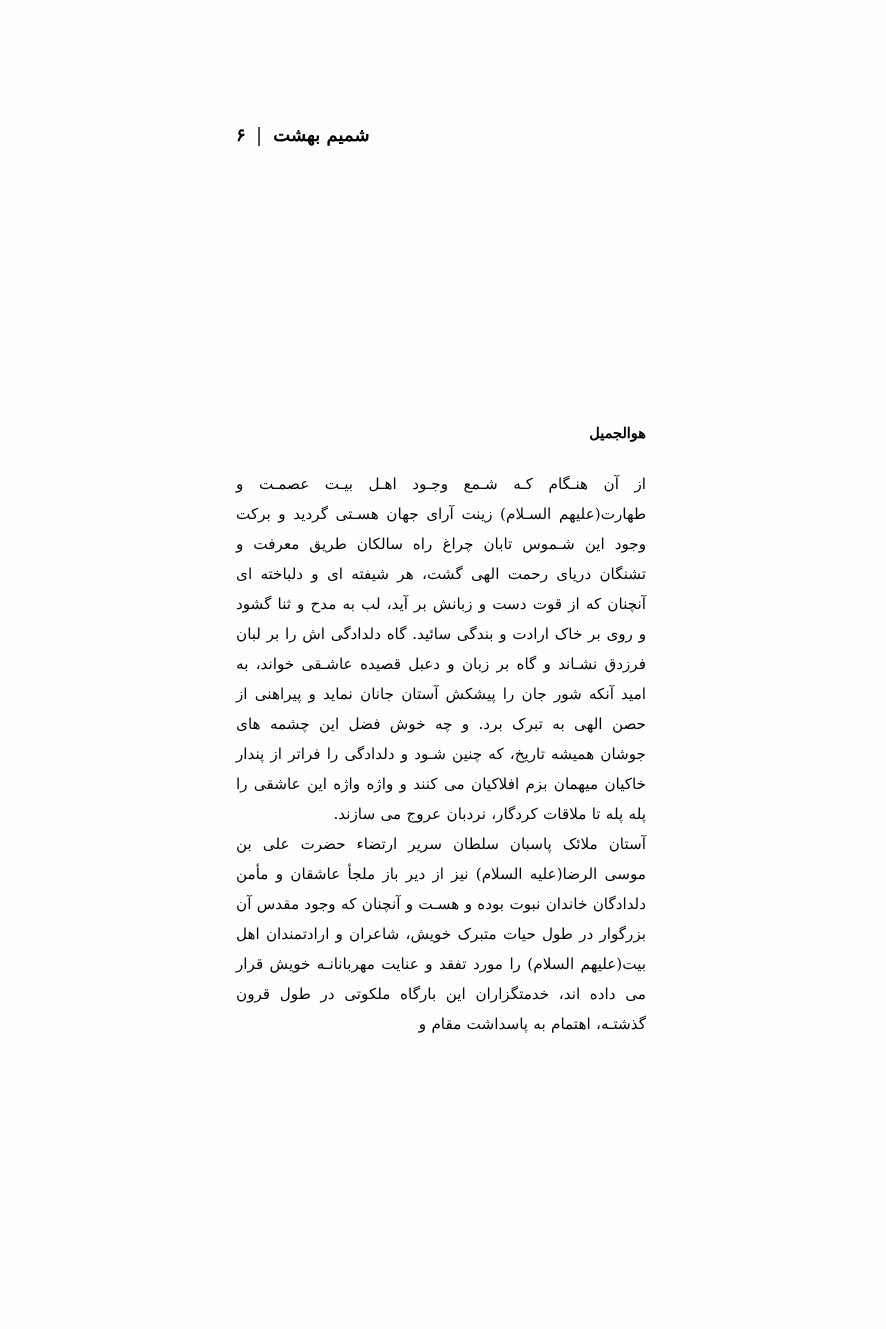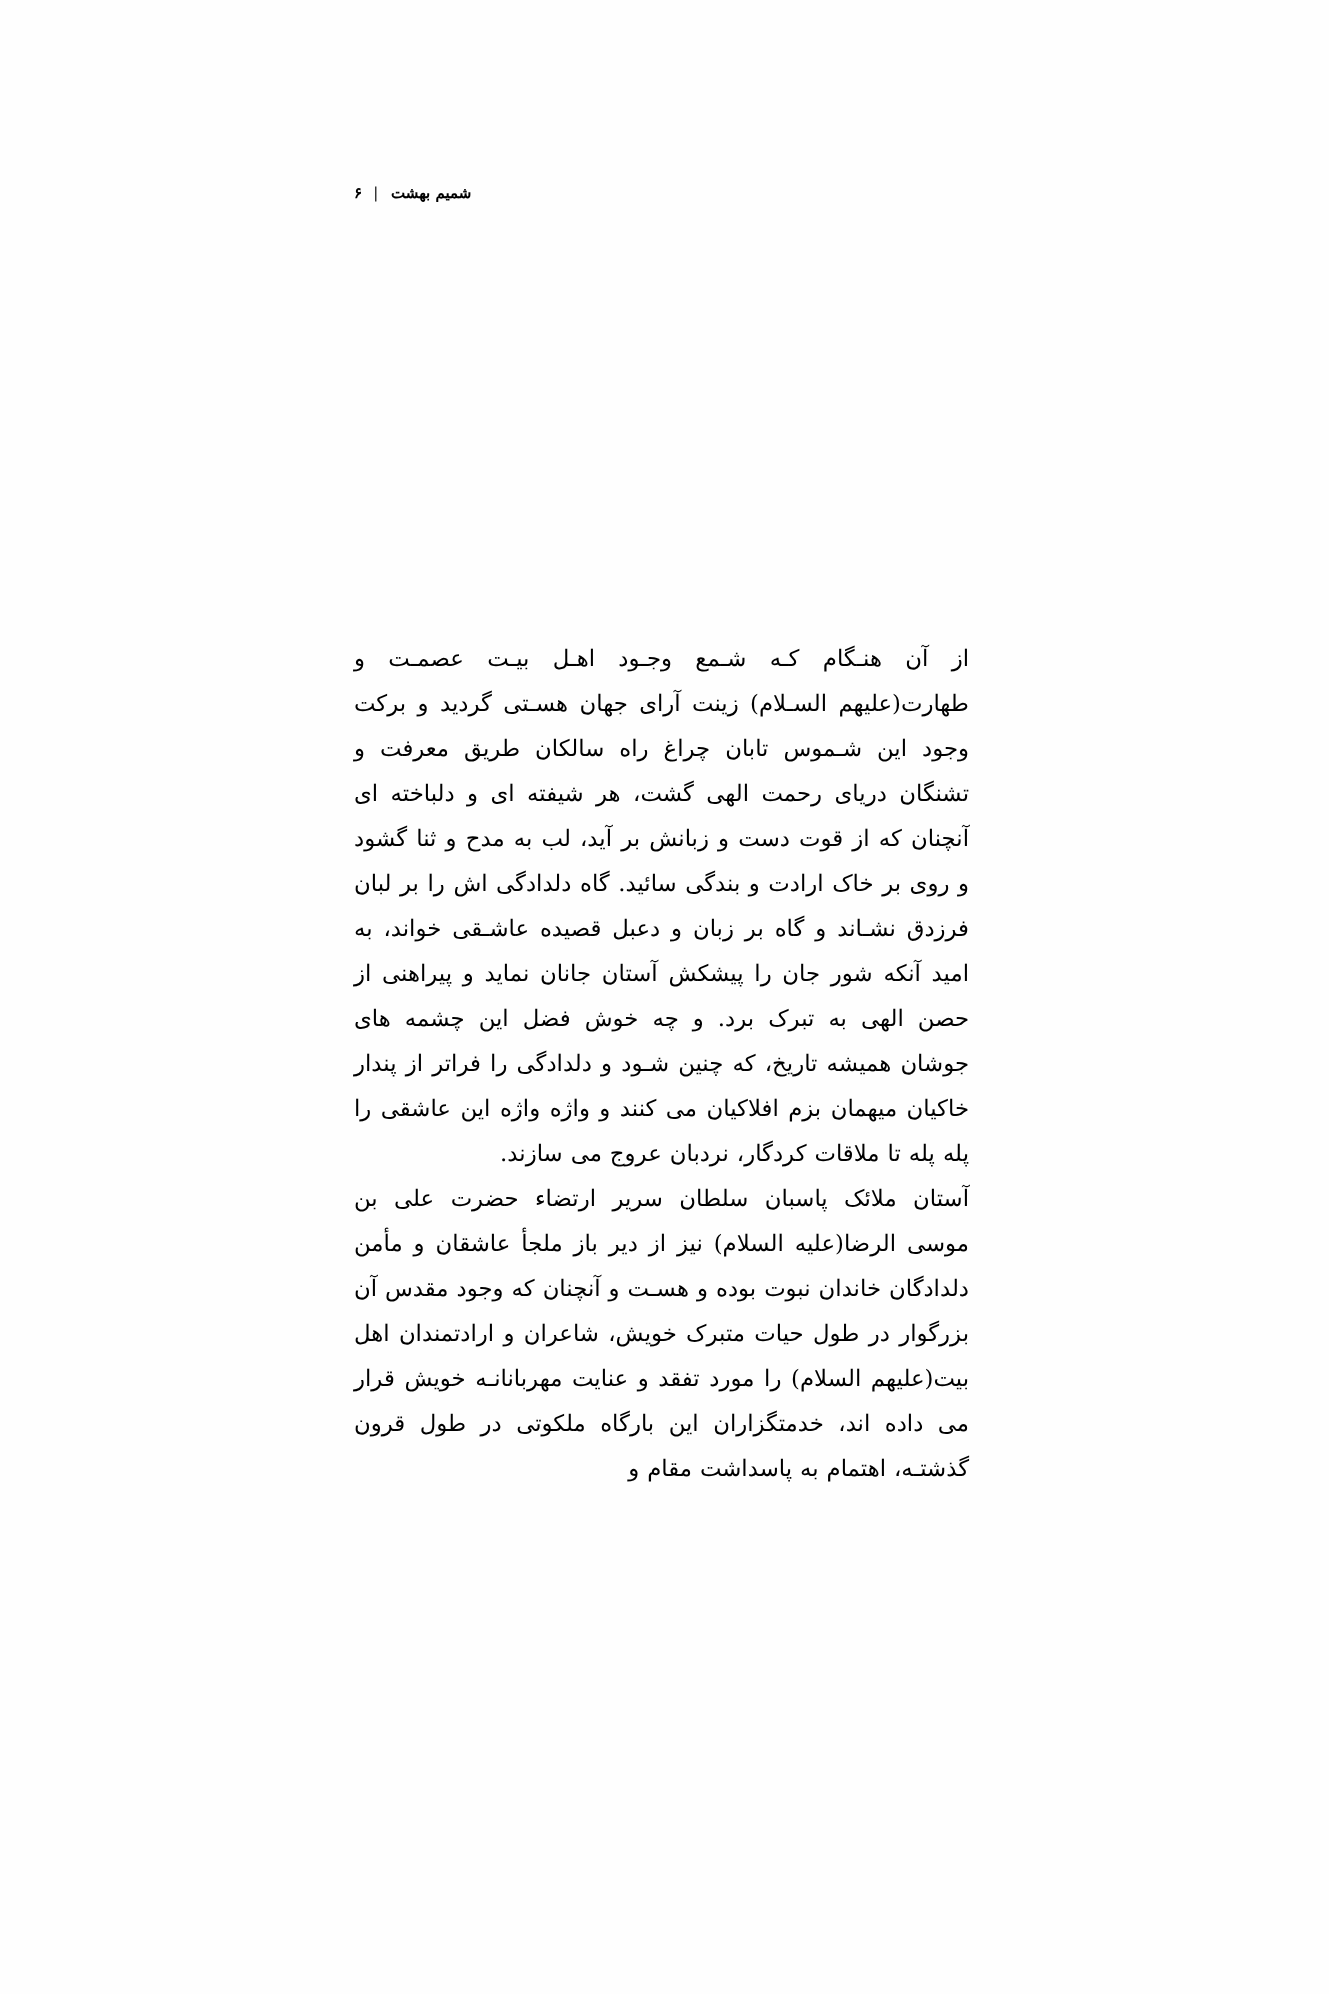--- a/index.html
+++ b/index.html
@@ -22,21 +22,21 @@
   }
 
   
   .header {
     position: absolute;
     top: 124px;
     right: 240px;
     width: 410px;
     text-align: left;
     direction: rtl;
-    font-size: 10px;
+    font-size: 18px;
     font-weight: bold;
     letter-spacing: 0;
     line-height: 1.2;
     white-space: nowrap;
   }
   .header .hdr-inner {
     display: inline-block;
     direction: rtl;
   }
   .header .sep {
@@ -89,17 +89,18 @@
 
   <div class="header">
     <span class="hdr-inner">
       <span class="booktitle">شمیم بهشت</span>
       <span class="sep">|</span>
       <span class="pagenum">۶</span>
     </span>
   </div>
 
   <div class="textblock">
+    <p class="basmala">هوالجمیل</p>
     <p class="para">از آن هنـگام کـه شـمع وجـود اهـل بیـت عصمـت و طهارت(علیهم السـلام) زینت آرای جهان هسـتی گردید و برکت وجود این شـموس تابان چراغ راه سالکان طریق معرفت و تشنگان دریای رحمت الهی گشت، هر شیفته ای و دلباخته ای آنچنان که از قوت دست و زبانش بر آید، لب به مدح و ثنا گشود و روی بر خاک ارادت و بندگی سائید. گاه دلدادگی اش را بر لبان فرزدق نشـاند و گاه بر زبان و دعبل قصیده عاشـقی خواند، به امید آنکه شور جان را پیشکش آستان جانان نماید و پیراهنی از حصن الهی به تبرک برد. و چه خوش فضل این چشمه های جوشان همیشه تاریخ، که چنین شـود و دلدادگی را فراتر از پندار خاکیان میهمان بزم افلاکیان می کنند و واژه واژه این عاشقی را پله پله تا ملاقات کردگار، نردبان عروج می سازند.</p>
     <p class="para">آستان ملائک پاسبان سلطان سریر ارتضاء حضرت علی بن موسی الرضا(علیه السلام) نیز از دیر باز ملجأ عاشقان و مأمن دلدادگان خاندان نبوت بوده و هسـت و آنچنان که وجود مقدس آن بزرگوار در طول حیات متبرک خویش، شاعران و ارادتمندان اهل بیت(علیهم السلام) را مورد تفقد و عنایت مهربانانـه خویش قرار می داده اند، خدمتگزاران این بارگاه ملکوتی در طول قرون گذشتـه، اهتمام به پاسداشت مقام و</p>
   </div>
 
 </div>
 
 </body></html>

